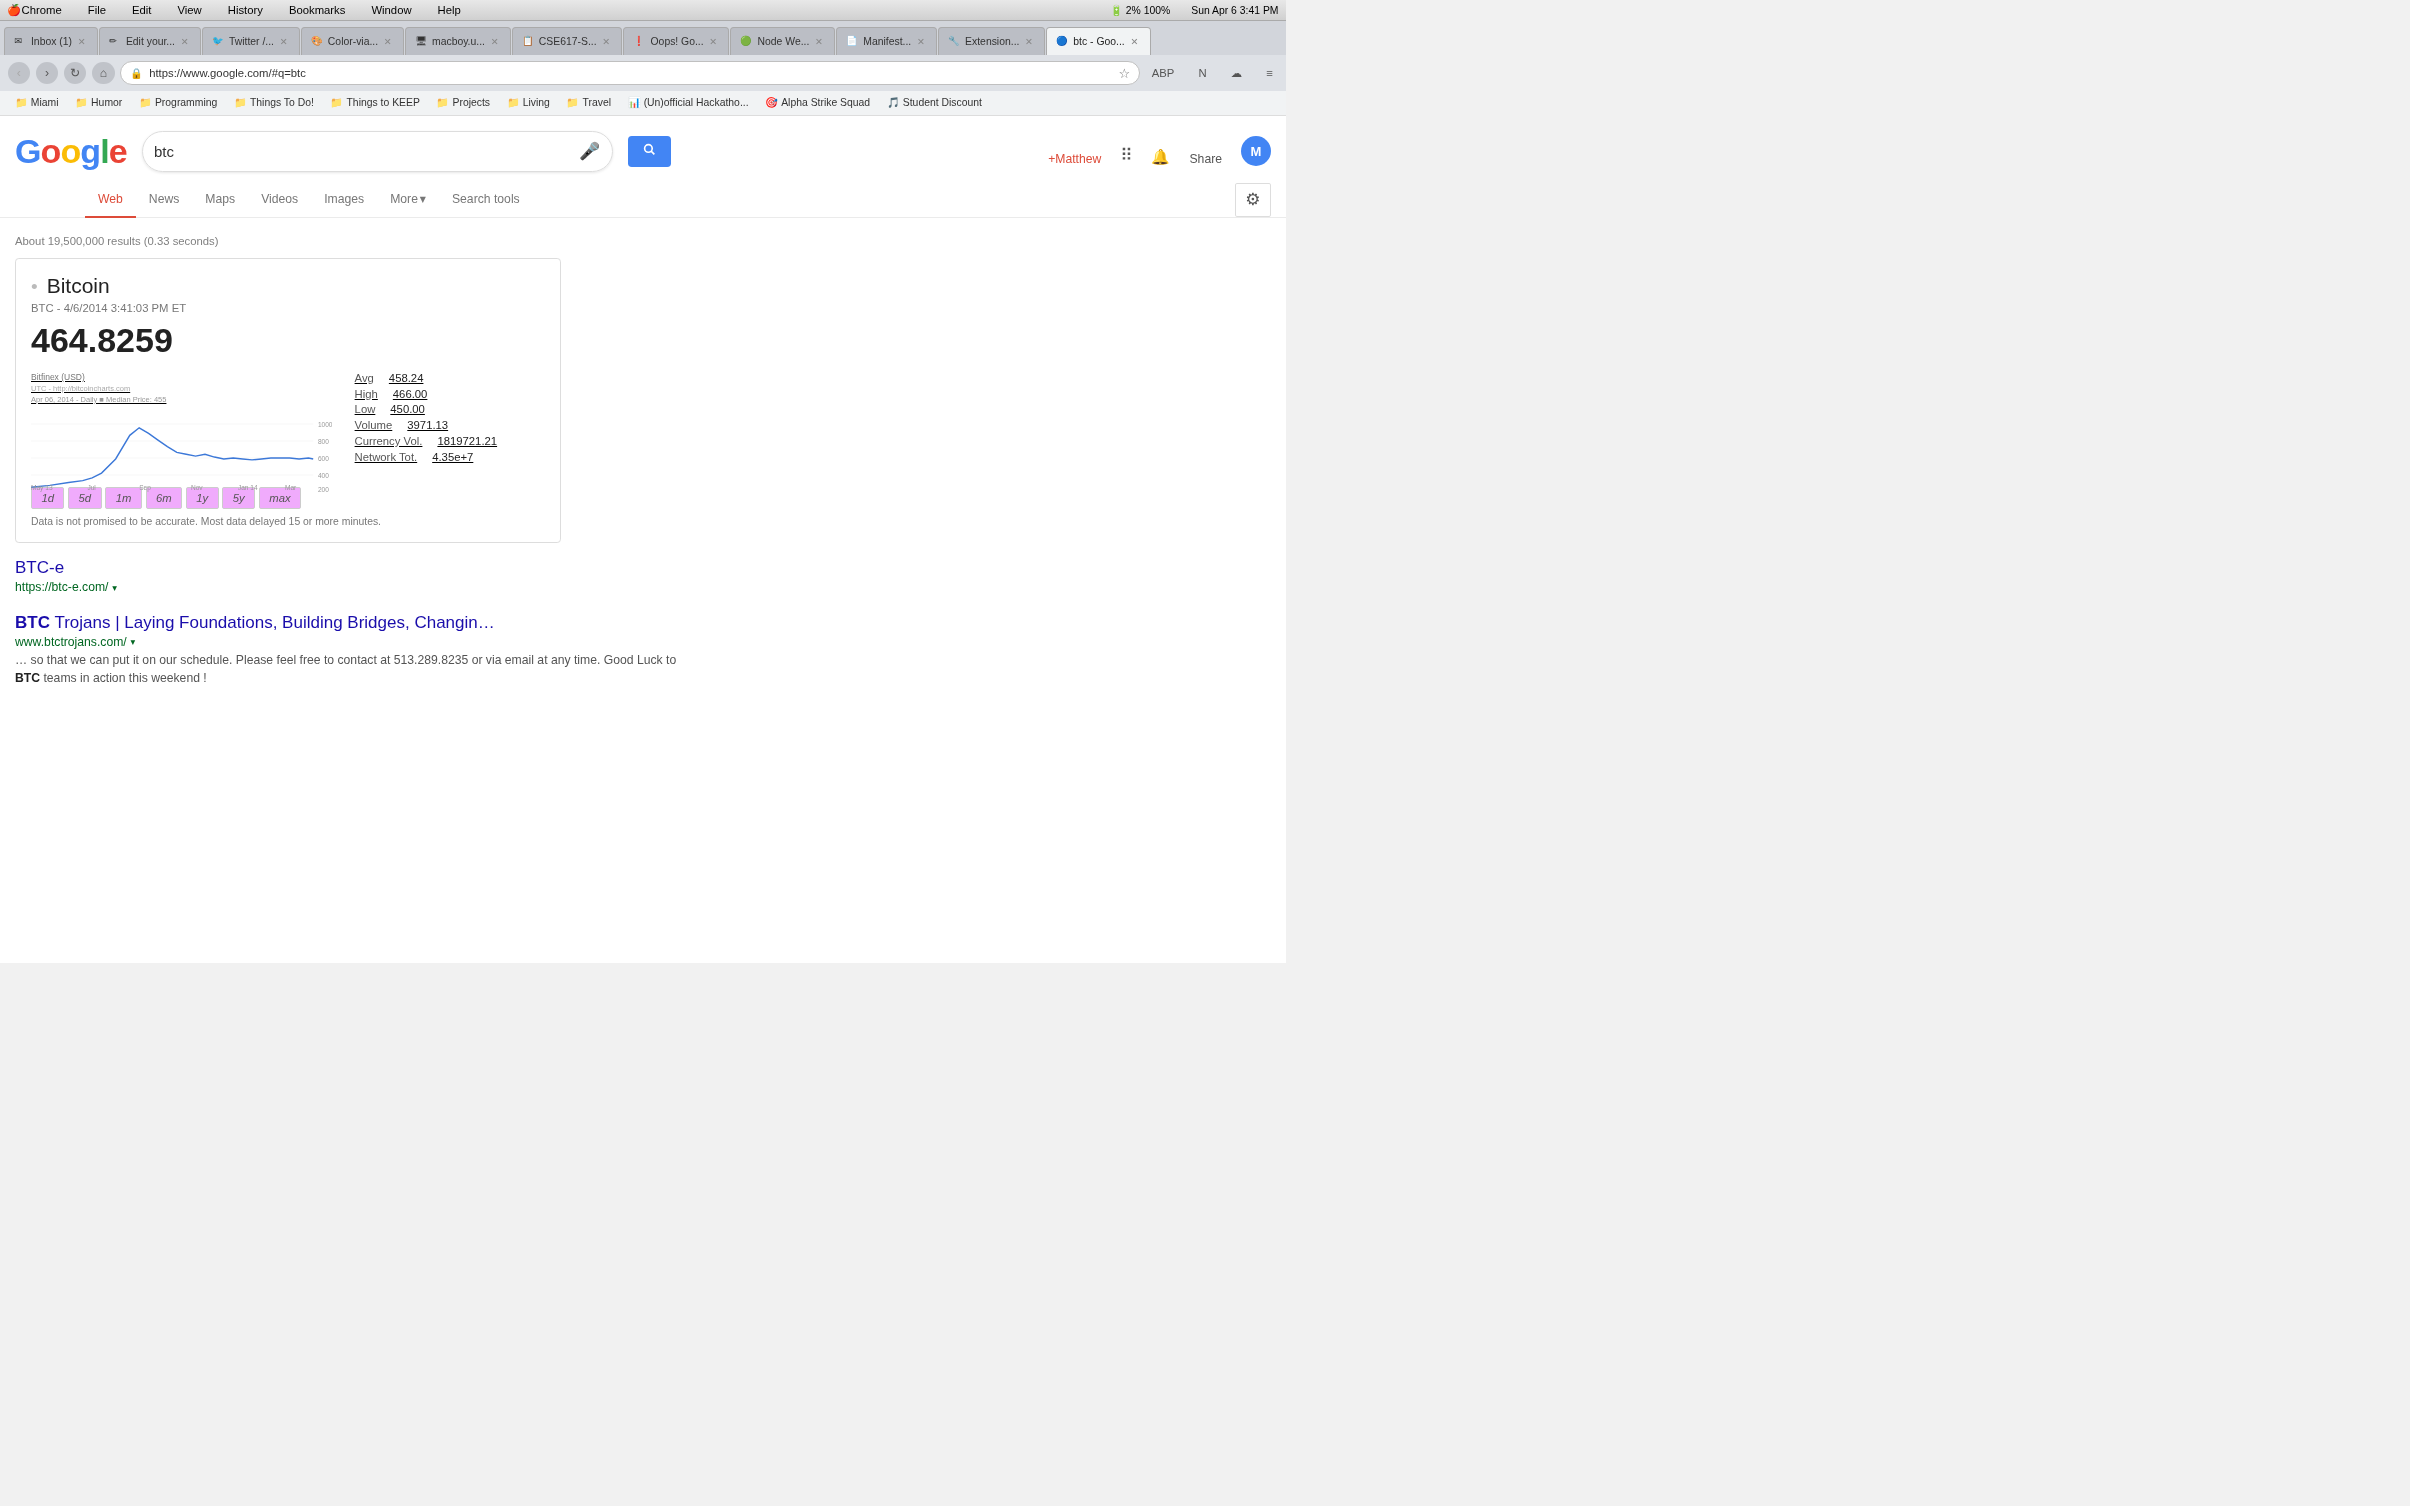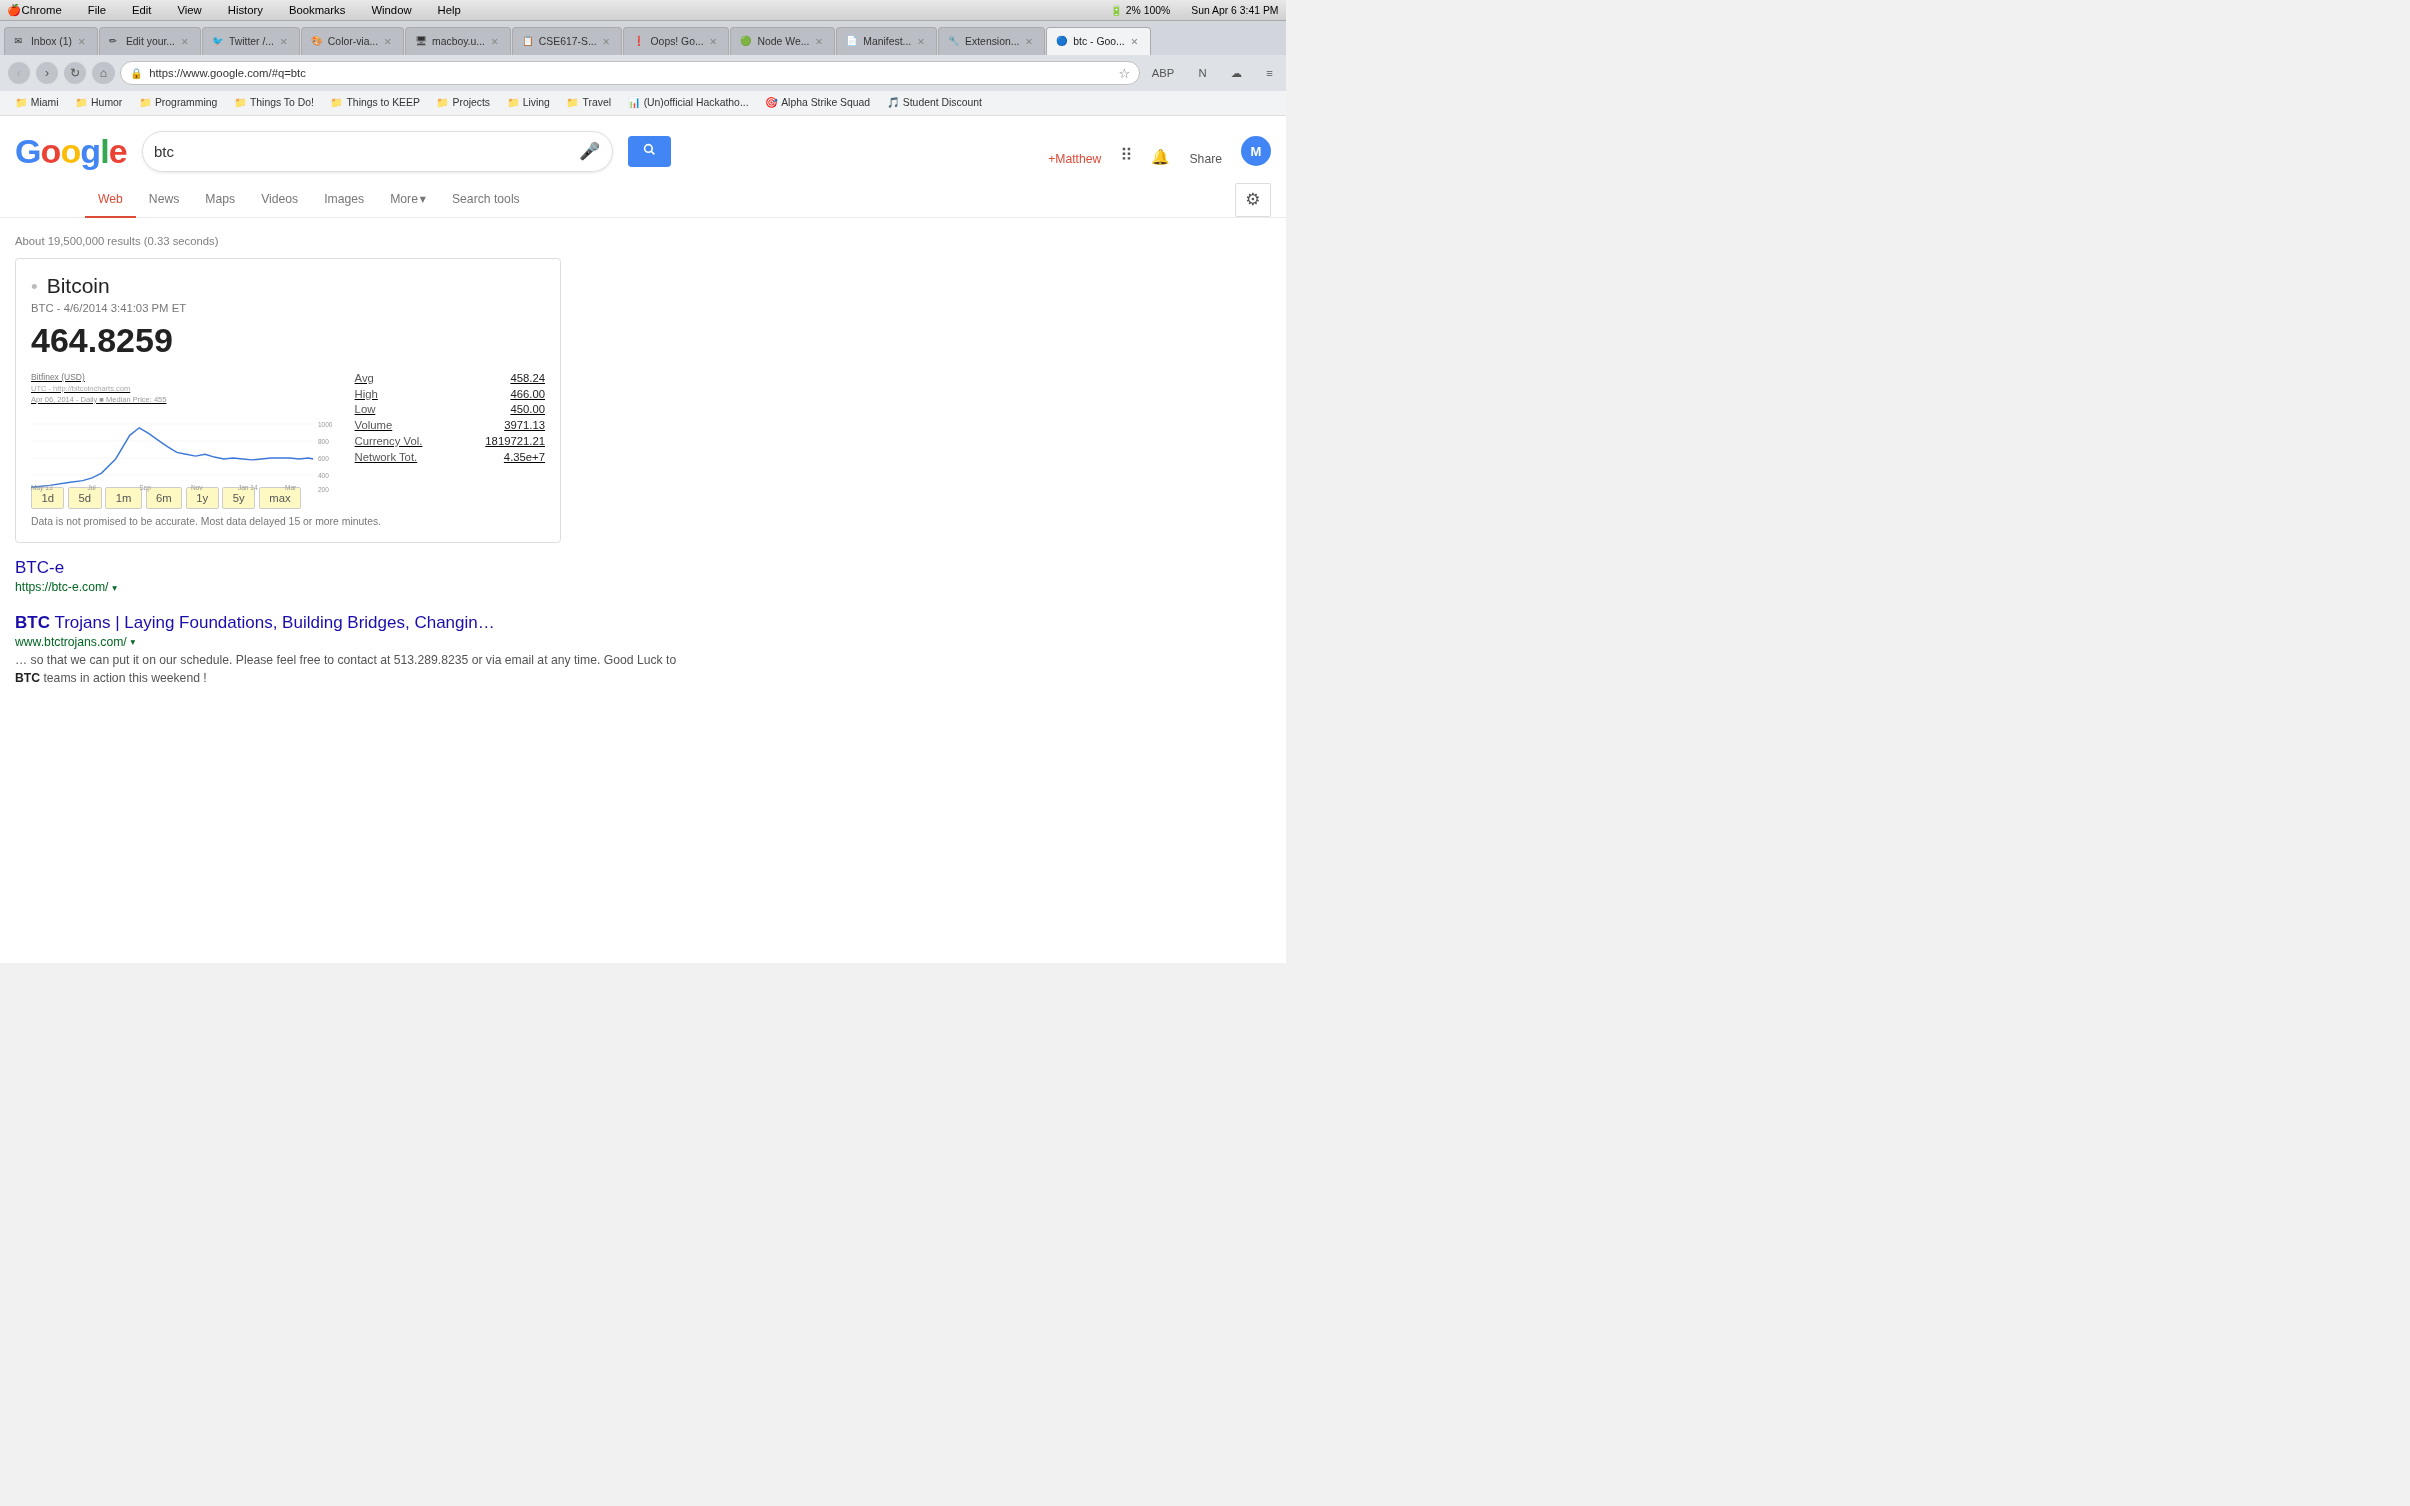--- a/index.html
+++ b/index.html
@@ -243,37 +243,38 @@
       text-decoration: underline;
     }
     .btc-chart {
       flex: 0 0 301px;
       height: 104px;
       position: relative;
     }
     .btc-chart-label { font-size: 8.5px; color: #777; margin-bottom: 1.9px; }
     .btc-svg { width: 100%; height: 85px; }
     .btc-stats { flex: 1; font-size: 11.3px; }
-    .btc-stat-row { display: flex; justify-content: space-between; margin-bottom: 3.8px; gap: 15px; }
+    .btc-stat-row { display: flex; justify-content: flex-start; margin-bottom: 3.8px; gap: 15px; }
     .btc-stat-label { color: #555; }
     .btc-stat-value { color: #222; font-weight: 500; }
 
     .btc-time-btns {
       display: flex;
       gap: 3.8px;
       margin-bottom: 7.5px;
     }
     .btc-time-btn {
       border: 0.9px solid #ccc;
       border-radius: 1.9px;
       padding: 3.8px 9.4px;
       font-size: 11.3px;
       cursor: pointer;
-      background: #fef9c3;
+      background: #f0abfc;
       color: #555;
+      font-style: italic;
     }
 
     .btc-disclaimer {
       font-size: 10.4px;
       color: #777;
       margin-top: 7.5px;
     }
 
     
     .search-result { margin-bottom: 19px; }

